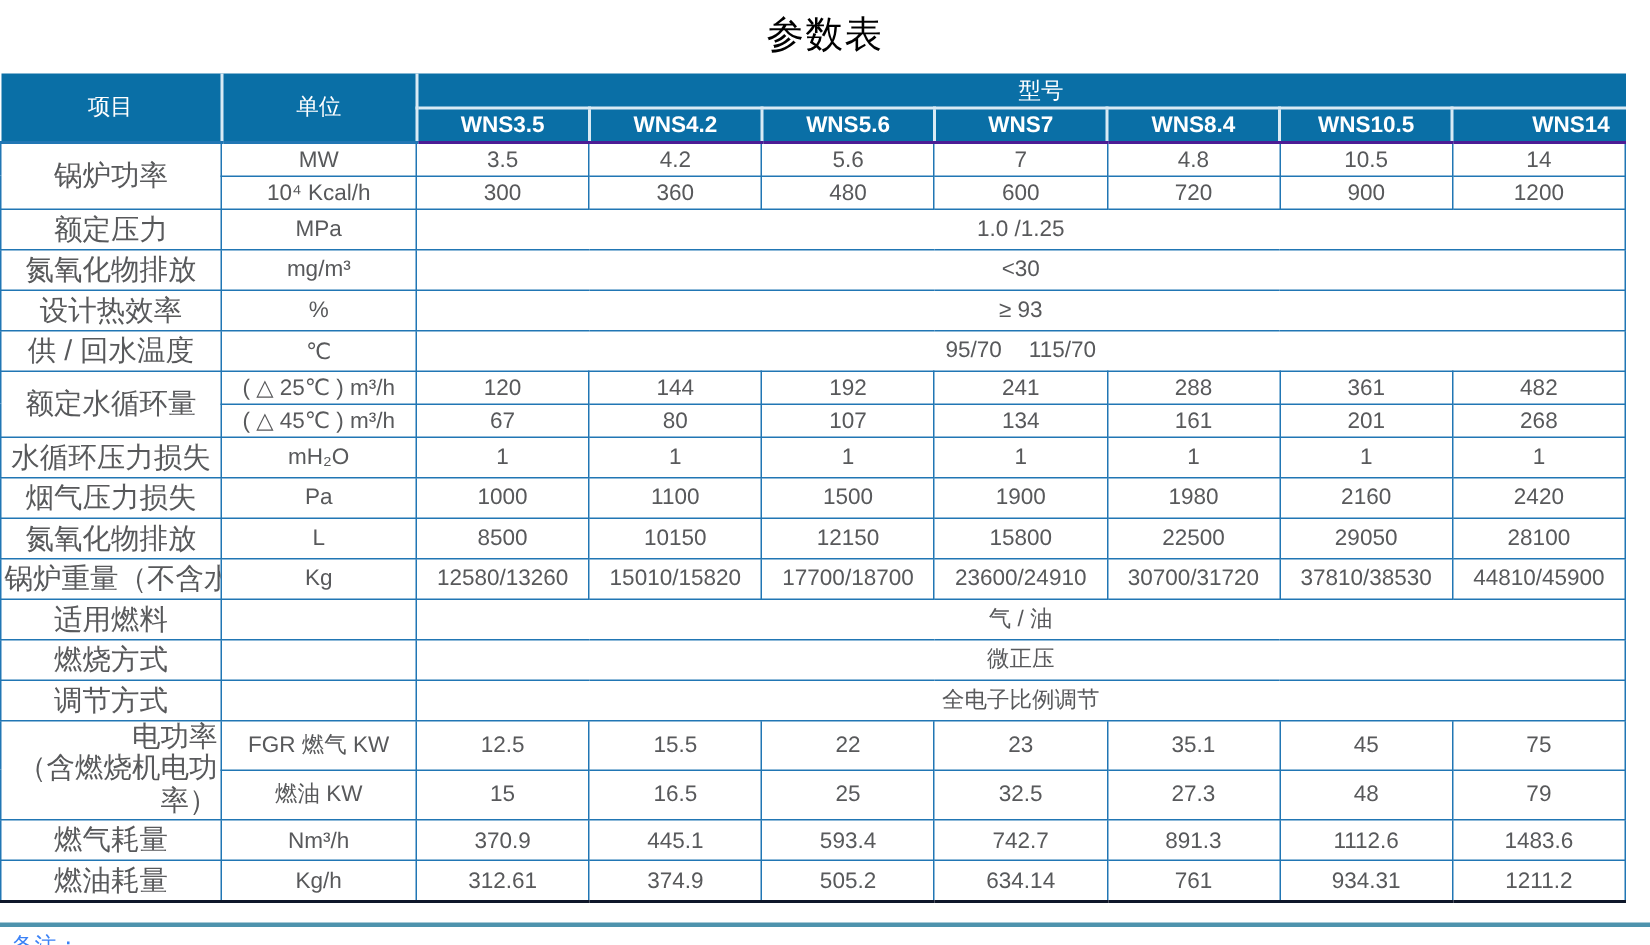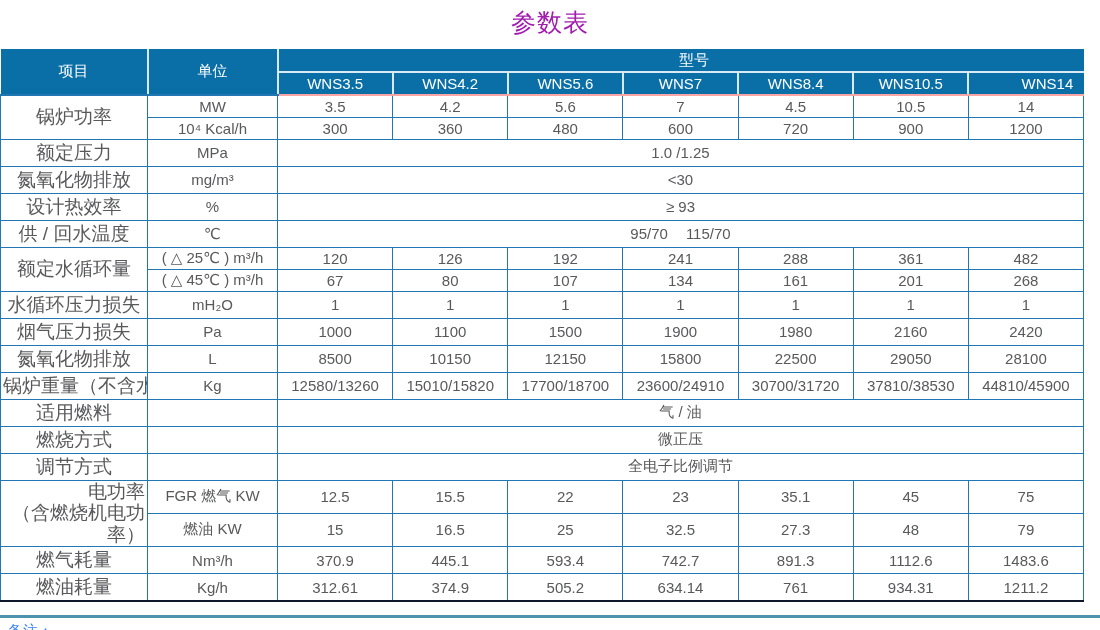--- a/index.html
+++ b/index.html
@@ -7,21 +7,21 @@
   body {
     width:1100px; height:630px;
     background:#ffffff;
     color:#58595b;
     font-family:"Liberation Sans","DejaVu Sans",sans-serif;
     position:relative;
     overflow:hidden;
   }
   .title {
     text-align:center;
-    color:#a21caf;
+    color:#000000;
     font-size:25px;
     font-weight:400;
     margin:6px 0 10px 0;
     letter-spacing:1px;
   }
   table.params {
     border-collapse:collapse;
     table-layout:fixed;
     width:1084px;
     margin-left:0;
@@ -38,21 +38,21 @@
     font-size:15px;
     height:23px;
     padding:0 2px;
     border:2px solid #d9eaf4;
   }
   thead tr.h1 th { border-top:none; }
   thead tr.h1 th:first-child { border-left:none; }
   thead tr.h1 th:last-child { border-right:none;padding-left:28px; }
   thead tr.h2 th:last-child { border-right:none;padding-left:44px; }
   thead th.span2 { border-bottom:2px solid #2176b4; }
-  thead tr.h2 th { border-bottom:2px solid #fca5a5; }
+  thead tr.h2 th { border-bottom:2px solid #4c1d95;font-weight:bold; }
 
   
   tbody td {
     border:1px solid #2176b4;
     height:22px;
     padding:0 2px;
     text-align:center;
     background:#ffffff;
     white-space:nowrap;
     overflow:hidden;
@@ -115,21 +115,21 @@
     </tr>
   </thead>
   <tbody>
     <tr>
       <td class="lbl" rowspan="2">锅炉功率</td>
       <td class="unit">MW</td>
       <td>3.5</td>
       <td>4.2</td>
       <td>5.6</td>
       <td>7</td>
-      <td>4.5</td>
+      <td>4.8</td>
       <td>10.5</td>
       <td>14</td>
     </tr>
     <tr>
       <td class="unit">10⁴ Kcal/h</td>
       <td>300</td>
       <td>360</td>
       <td>480</td>
       <td>600</td>
       <td>720</td>
@@ -153,21 +153,21 @@
     </tr>
     <tr>
       <td class="lbl">供 / 回水温度</td>
       <td class="unit">℃</td>
       <td colspan="7"><span>95/70</span><span class="gap"></span><span>115/70</span></td>
     </tr>
     <tr>
       <td class="lbl" rowspan="2">额定水循环量</td>
       <td class="unit">( △ 25℃ ) m³/h</td>
       <td>120</td>
-      <td>126</td>
+      <td>144</td>
       <td>192</td>
       <td>241</td>
       <td>288</td>
       <td>361</td>
       <td>482</td>
     </tr>
     <tr>
       <td class="unit">( △ 45℃ ) m³/h</td>
       <td>67</td>
       <td>80</td>

